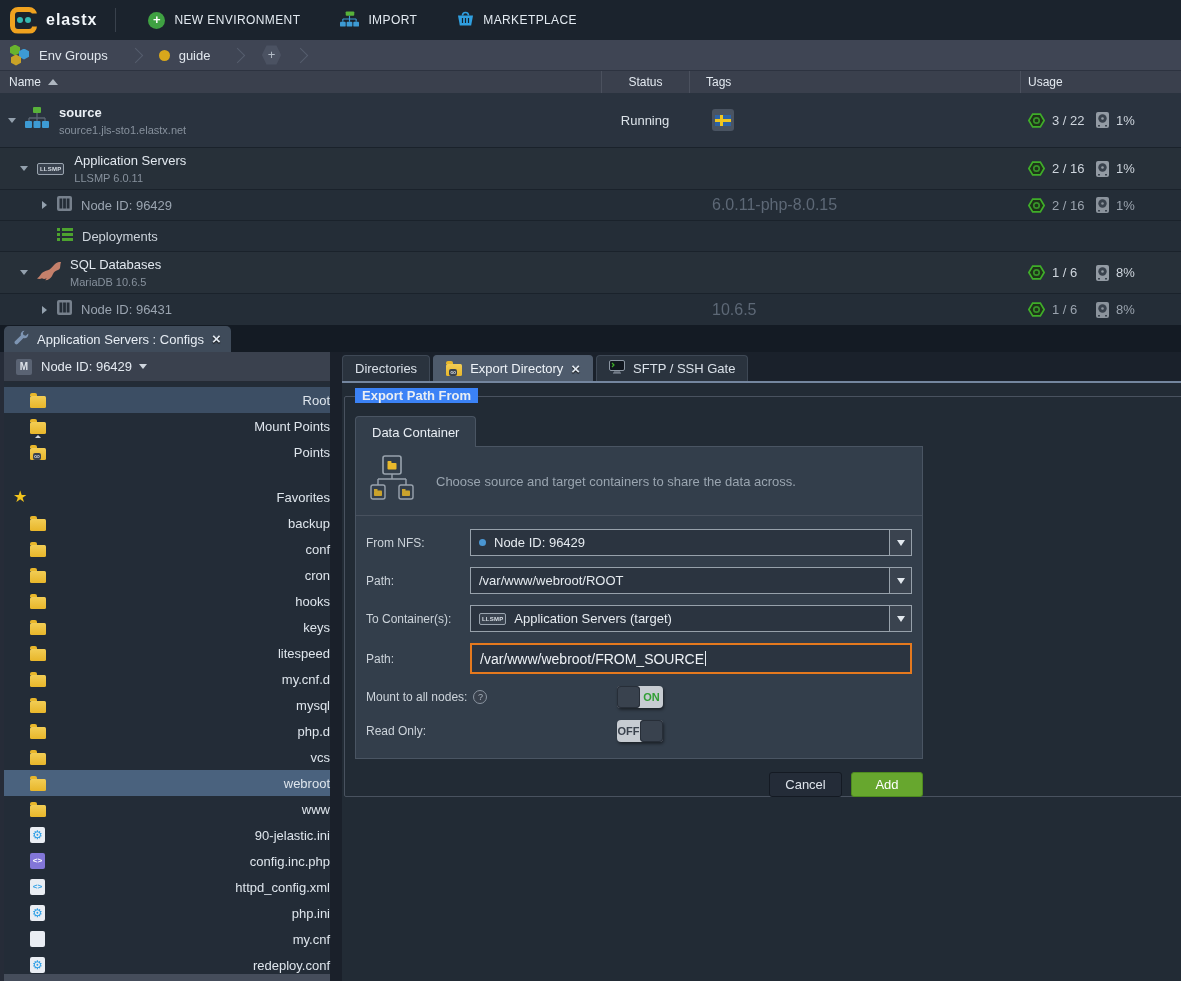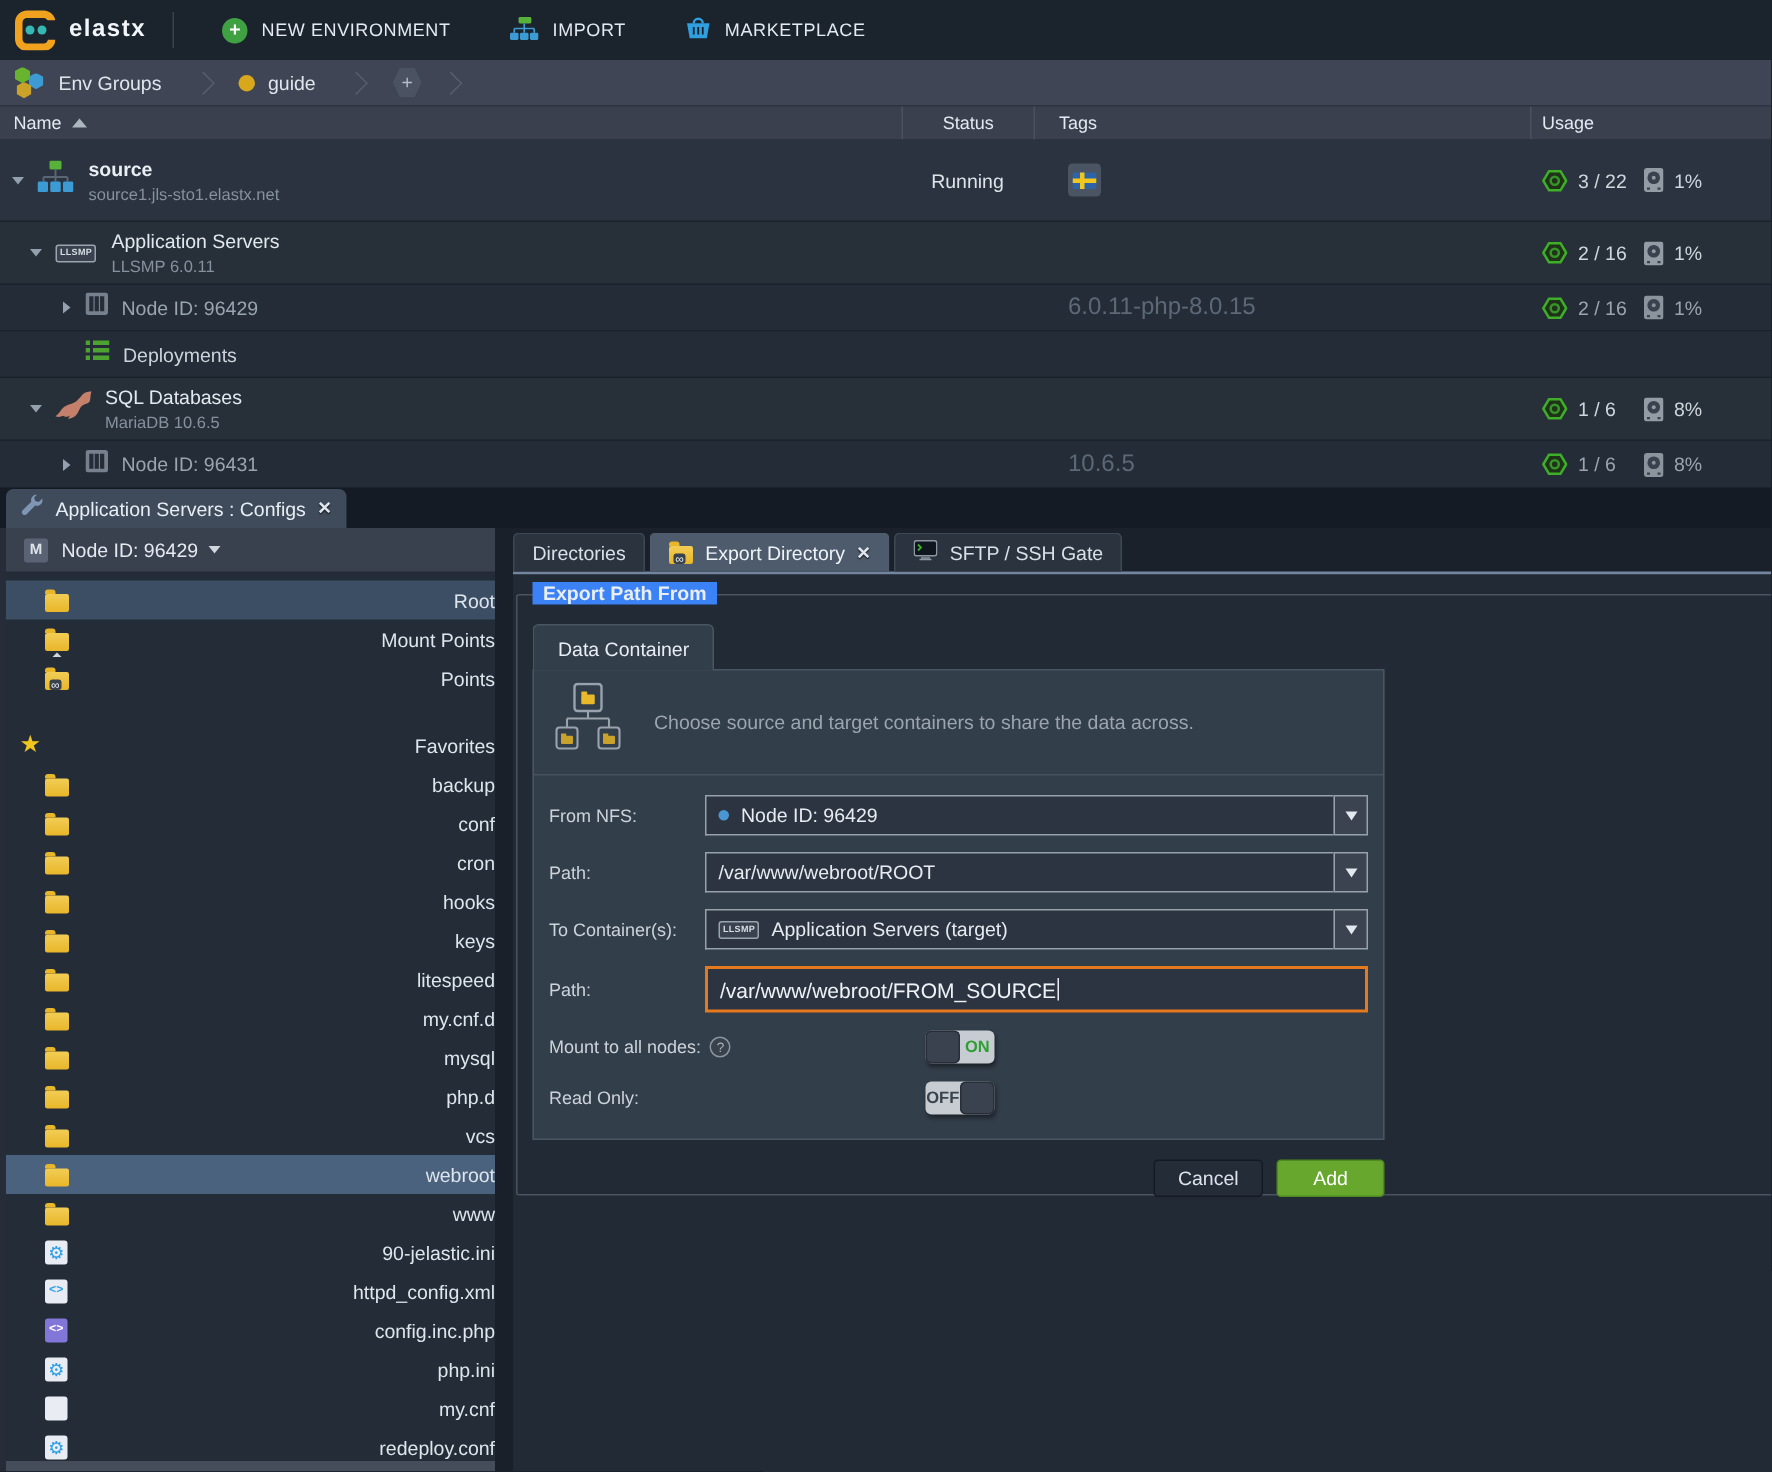--- a/index.html
+++ b/index.html
@@ -491,26 +491,26 @@
           </div>
         <div class="titem ind1">
             <span class="folder"></span>
             <span>www</span>
           </div>
         <div class="titem ind1">
             <span class="ficon gear"></span>
             <span>90-jelastic.ini</span>
           </div>
         <div class="titem ind1">
+            <span class="ficon php"></span>
+            <span>config.inc.php</span>
+          </div>
+        <div class="titem ind1">
             <span class="ficon xml"></span>
             <span>httpd_config.xml</span>
-          </div>
-        <div class="titem ind1">
-            <span class="ficon php"></span>
-            <span>config.inc.php</span>
           </div>
         <div class="titem ind1">
             <span class="ficon gear"></span>
             <span>php.ini</span>
           </div>
         <div class="titem ind1">
             <span class="ficon"></span>
             <span>my.cnf</span>
           </div>
         <div class="titem ind1">

